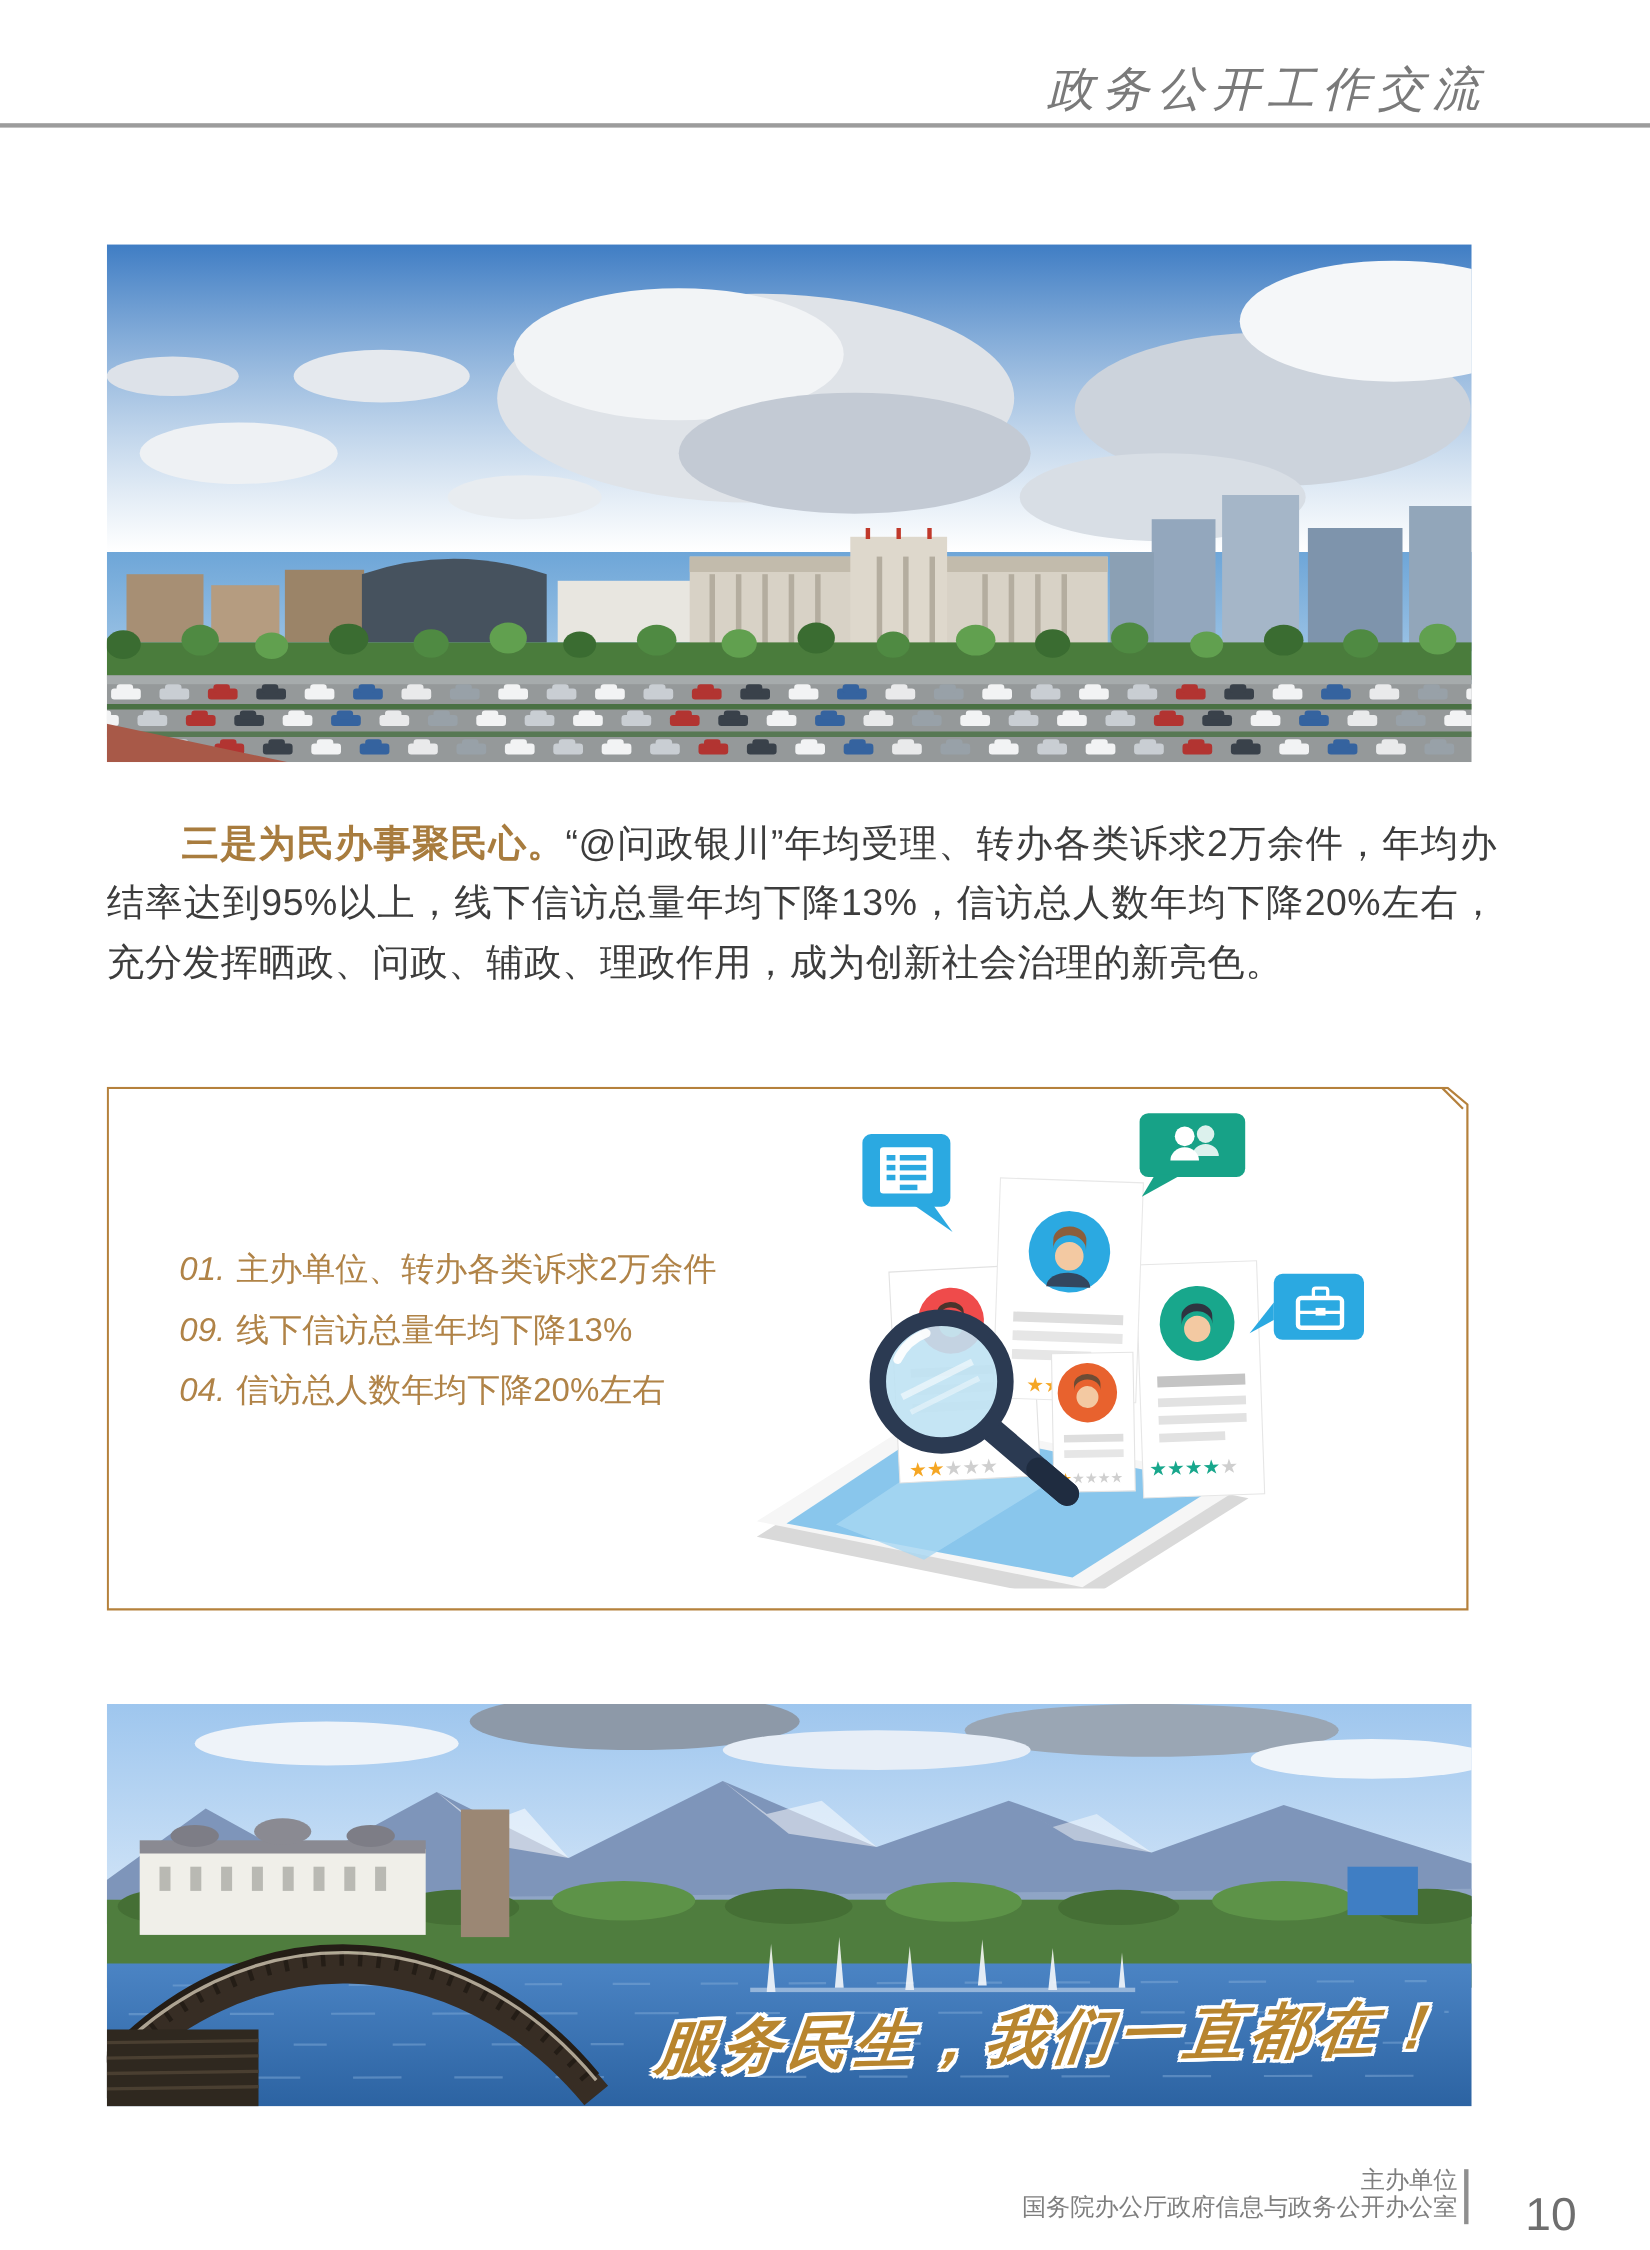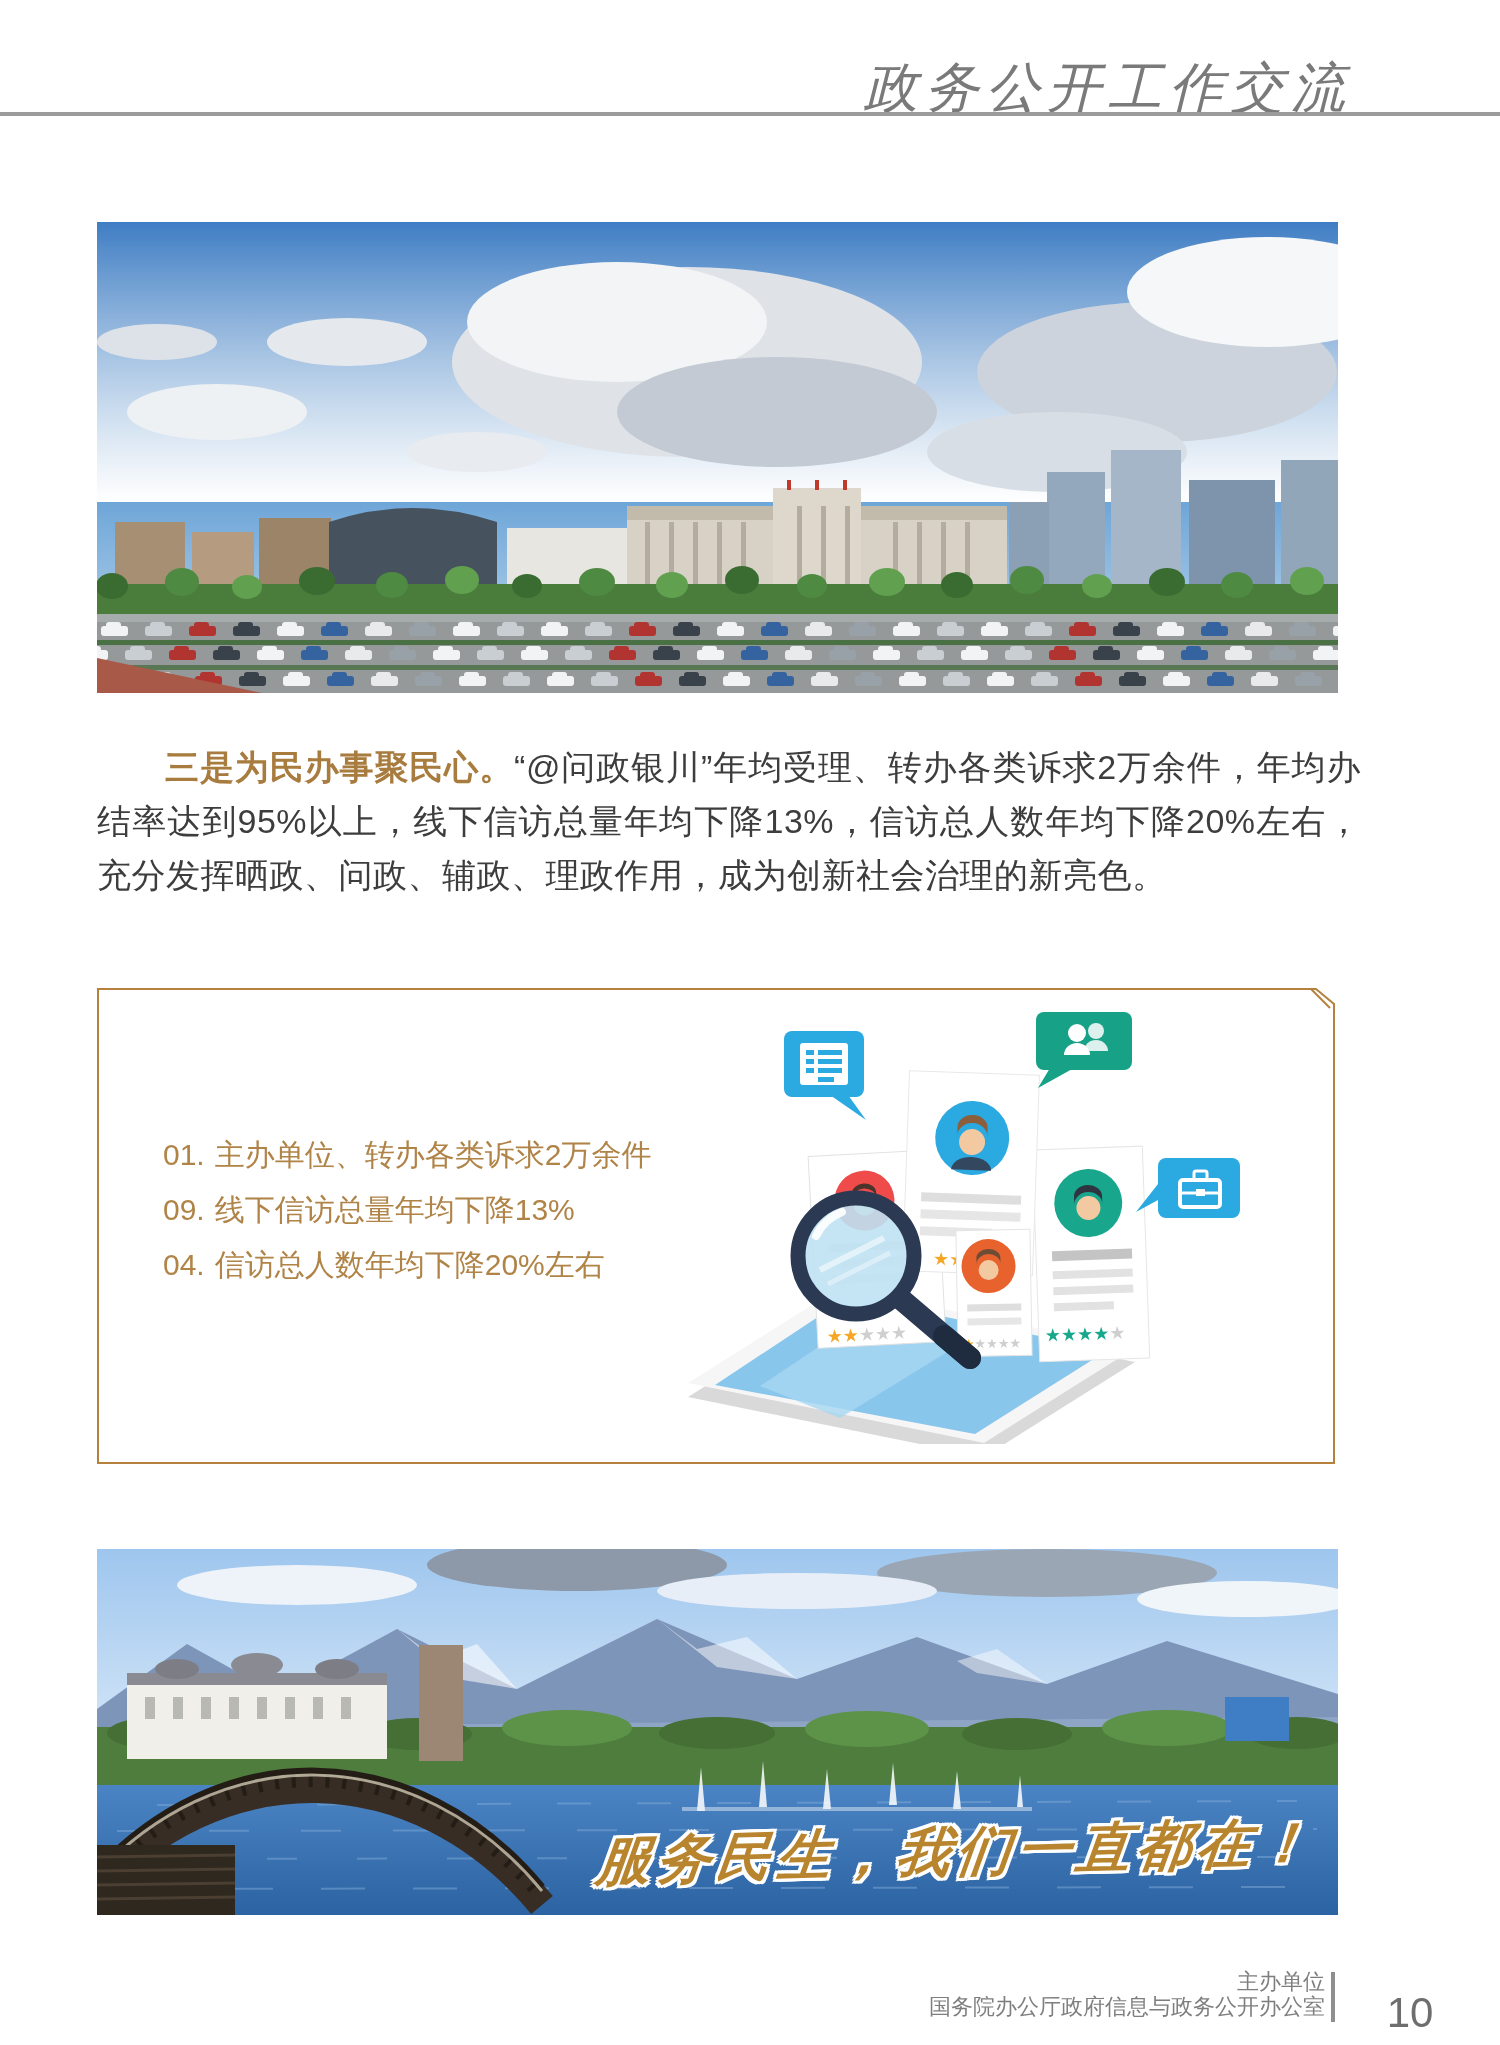--- a/index.html
+++ b/index.html
@@ -5,21 +5,21 @@
   * { margin:0; padding:0; box-sizing:border-box; }
   html,body { background:#ffffff; }
   .page{
     position:relative; width:1500px; height:2045px; background:#ffffff;
     font-family:"Liberation Sans", sans-serif; overflow:hidden;
   }
   
   .header-title{
     position:absolute; top:52px; right:148px;
     font-family:"DejaVu Serif", serif; font-style:italic;
-    font-size:54px; letter-spacing:7px; color:#7a7a7a; white-space:nowrap;
+    font-size:43px; letter-spacing:7px; color:#7a7a7a; white-space:nowrap;
   }
   .header-rule{
     position:absolute; top:112px; left:0; width:1500px; height:4px; background:#9c9c9c;
   }
   
   .photo1{ position:absolute; left:97px; top:222px; width:1241px; height:471px; overflow:hidden; }
   .photo1 svg{ display:block; }
   
   .paragraph{
     position:absolute; left:97px; top:740px; width:1264px;
@@ -27,21 +27,21 @@
     text-align:justify; text-indent:68px; letter-spacing:0.5px;
   }
   .paragraph .lead{ font-weight:bold; color:#a87c3e;margin-top:20px; }
   
   .hl-box{ position:absolute; left:97px; top:988px; width:1239px; height:477px; }
   .hl-border{ position:absolute; left:0; top:0; }
   .hl-list{ position:absolute; left:66px; top:152px; }
   .hl-item{
     font-size:30px; line-height:30px; color:#b08347; margin-bottom:25px; white-space:nowrap;
   }
-  .hl-item .num{ margin-right:10px; }
+  .hl-item .num{ margin-right:10px;font-style:italic; }
   .illu{ position:absolute; left:543px; top:10px; }
   
   .photo2{ position:absolute; left:97px; top:1549px; width:1241px; height:366px; overflow:hidden; }
   .photo2 svg{ display:block; position:absolute; left:0; top:0; }
   .photo2-caption{
     position:absolute; left:490px; bottom:26px; width:740px;
     font-family:"DejaVu Serif", serif; font-weight:bold; font-style:italic;
     font-size:54px; letter-spacing:6px; text-align:center; white-space:nowrap;
     color:#b8852e;
     transform:rotate(-1.5deg) skewX(-8deg);

